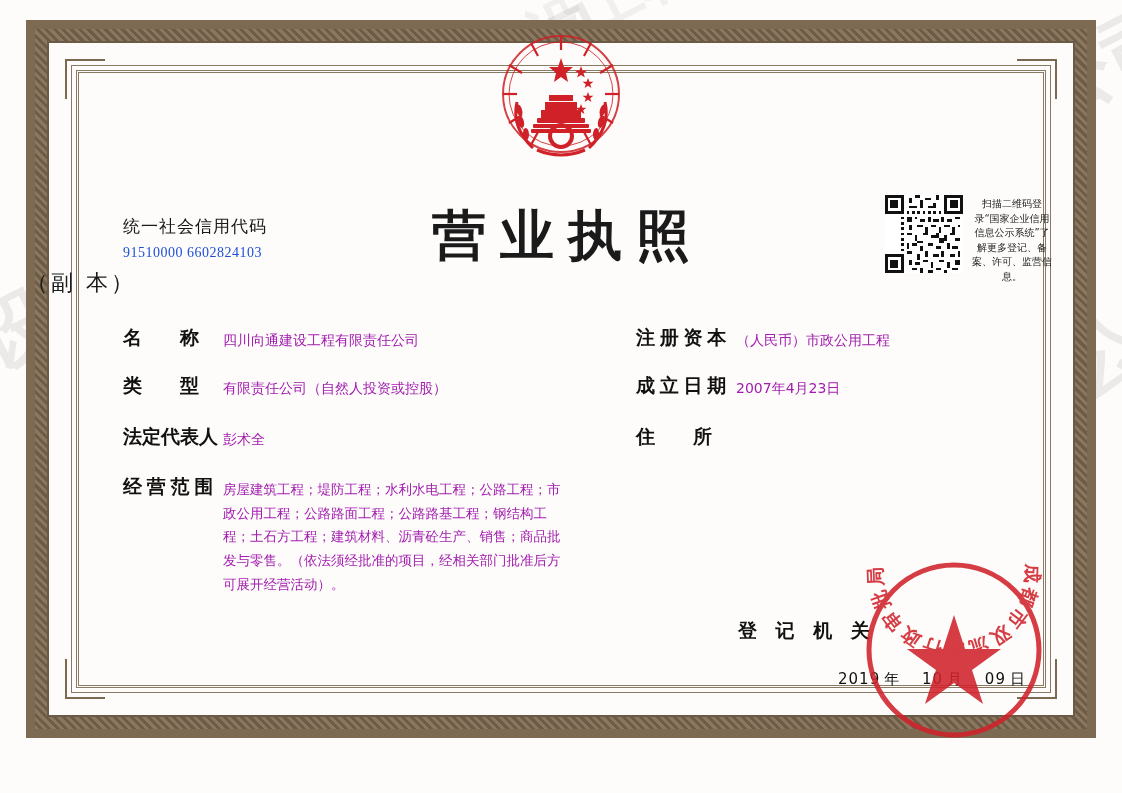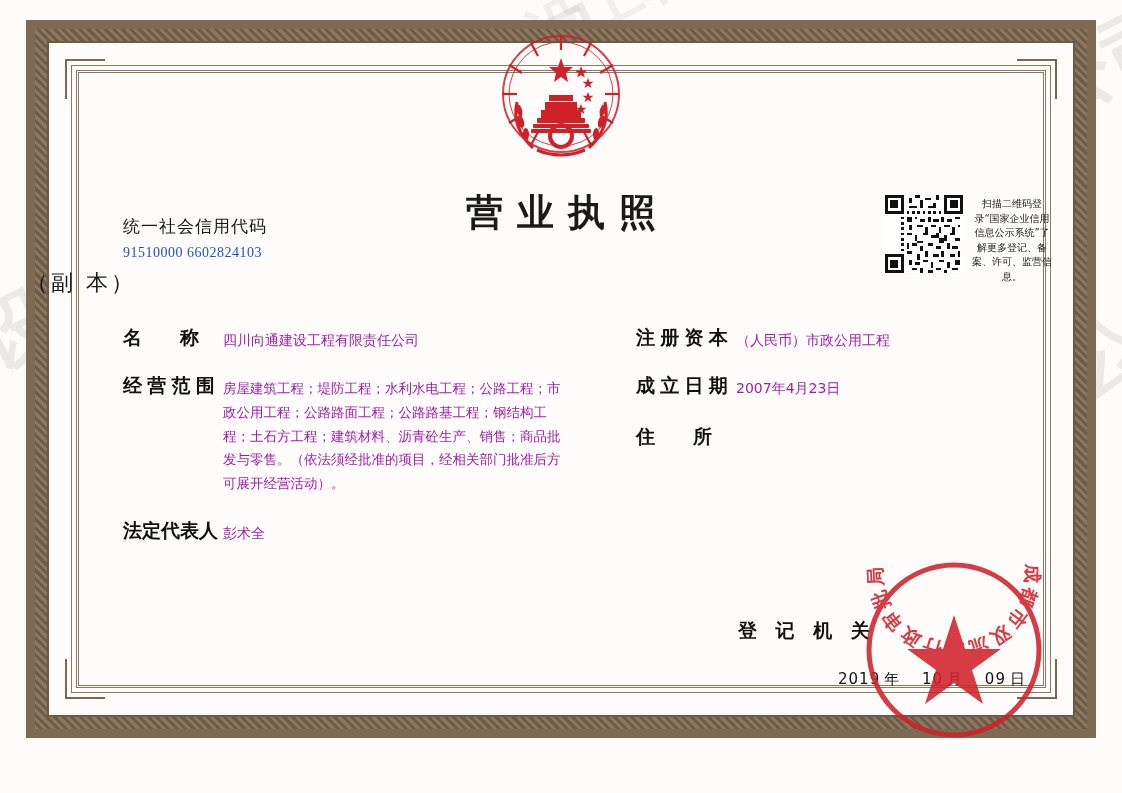--- a/index.html
+++ b/index.html
@@ -97,25 +97,25 @@
   .emblem {
     position: absolute;
     left: 50%; top: 12px;
     transform: translateX(-50%);
     width: 128px; height: 150px;
   }
 
   
   .title {
     position: absolute;
-    left: 0; right: 0; top: 168px;
+    left: 0; right: 0; top: 180px;
     text-align: center;
     font-family: "DejaVu Sans", sans-serif;
     font-weight: bold;
-    font-size: 37px;
+    font-size: 54px;
     letter-spacing: 14px;
     color: #1a1a1a;
     text-indent: 14px;
   }
   .subtitle {
     position: absolute;
     left: 0; right: 0; top: 248px;
     text-align: left;
     font-family: "DejaVu Sans", sans-serif;
     font-size: 22px;
@@ -160,21 +160,21 @@
 
   
   .fields { position: absolute; left: 0; top: 305px; width: 100%; }
   .col-left  { position: absolute; left: 97px;  width: 450px; }
   .col-right { position: absolute; left: 610px; width: 430px; }
 
   .field { position: relative; margin-bottom: 22px; }
   .f-label {
     position: absolute; left: 0; top: 0;
     width: 118px;
-    font-family: Liberation Sans, sans-serif;
+    font-family: Liberation Serif, serif;
     font-size: 19px;
     font-weight: bold;
     color: #111;
     display: flex;
     justify-content: space-between;
   }
   .f-label.wide { width: 118px; letter-spacing: 0; }
   .f-value {
     margin-left: 100px;
     font-family: "DejaVu Sans", sans-serif;
@@ -432,27 +432,31 @@
     <div class="title">营业执照</div>
     <div class="subtitle">（副  本）</div>
 
     <div class="fields">
 
       <div class="col-left">
         <div class="field">
           <div class="f-label">名　　称</div>
           <div class="f-value">四川向通建设工程有限责任公司</div>
         </div>
+        <div class="field" style="margin-bottom:24px">
+          <div class="f-label">类　　型</div>
+          <div class="f-value">有限责任公司（自然人投资或控股）</div>
+        </div>
+        <div class="field" style="margin-bottom:24px">
+          <div class="f-label wide">法定代表人</div>
+          <div class="f-value">彭术全</div>
+        </div>
         <div class="field">
           <div class="f-label wide">经 营 范 围</div>
           <div class="f-value scope">房屋建筑工程；堤防工程；水利水电工程；公路工程；市政公用工程；公路路面工程；公路路基工程；钢结构工程；土石方工程；建筑材料、沥青砼生产、销售；商品批发与零售。（依法须经批准的项目，经相关部门批准后方可展开经营活动）。</div>
-        </div>
-        <div class="field" style="margin-bottom:24px">
-          <div class="f-label wide">法定代表人</div>
-          <div class="f-value">彭术全</div>
         </div>
       </div>
 
       <div class="col-right">
         <div class="field">
           <div class="f-label wide">注 册 资 本</div>
           <div class="f-value">（人民币）市政公用工程</div>
         </div>
         <div class="field" style="margin-bottom:24px">
           <div class="f-label wide">成 立 日 期</div>

